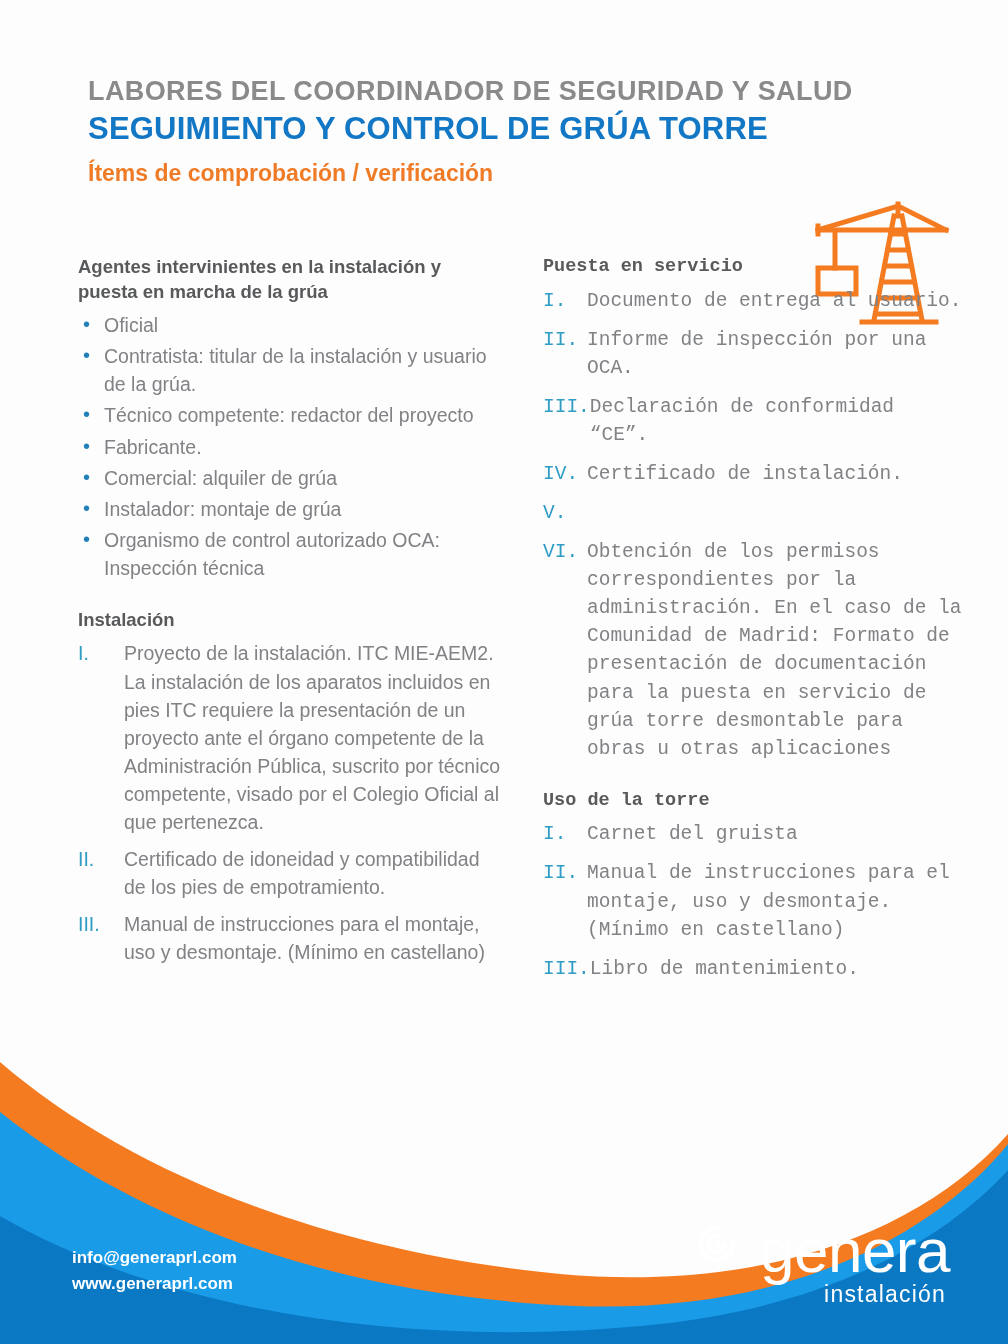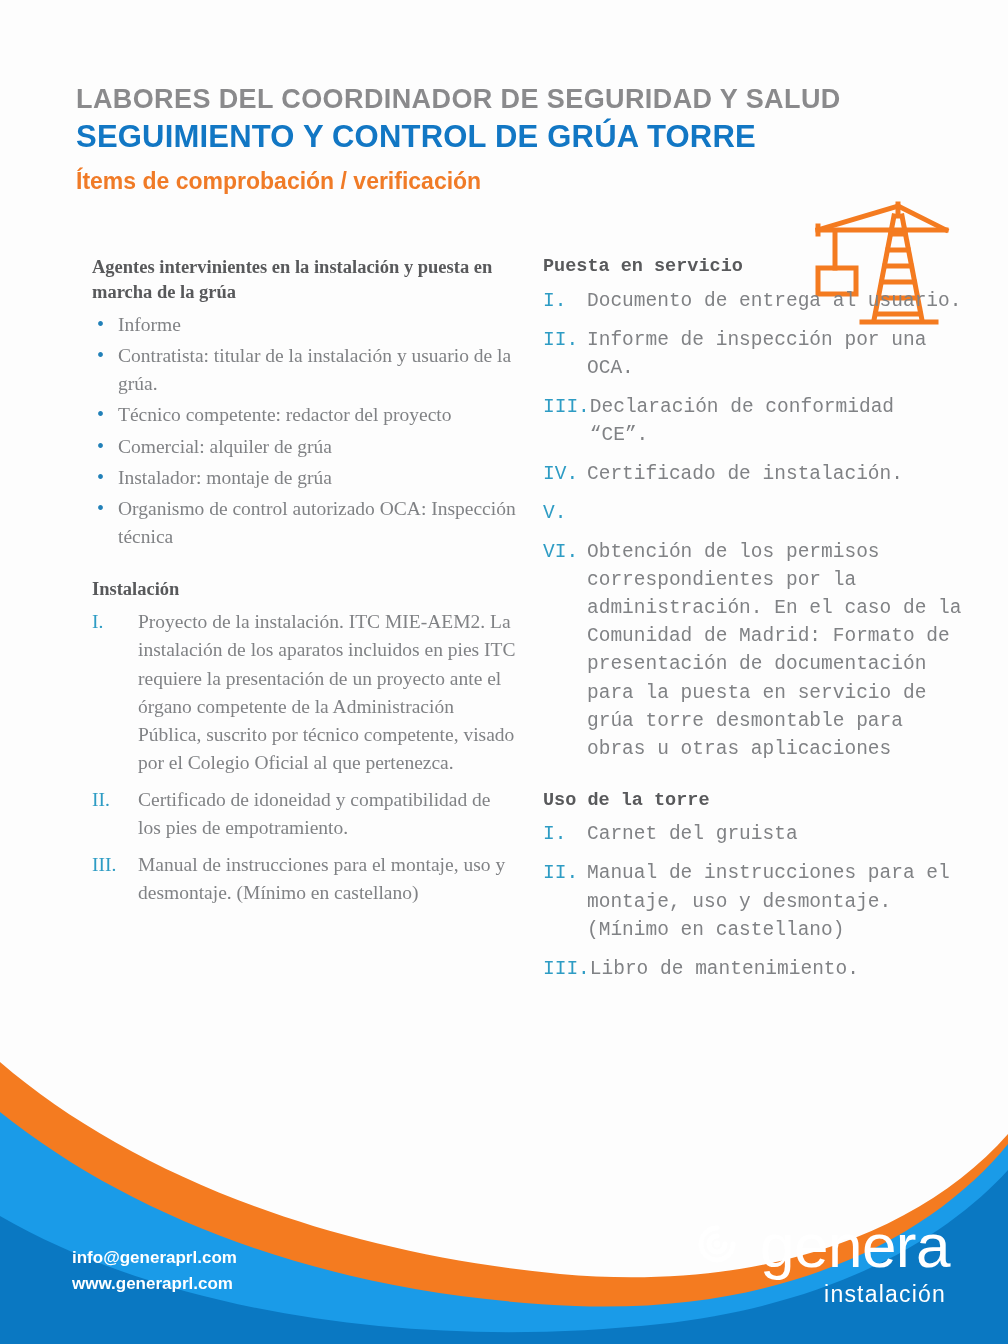--- a/index.html
+++ b/index.html
@@ -17,24 +17,23 @@
     position: relative;
     width: 1008px;
     height: 1344px;
     background: #fdfdfd;
     overflow: hidden;
   }
 
   
   .header {
     position: absolute;
-    left: 76px;
+    left: 88px;
     top: 76px;
     width: 880px;
-    margin-top: 8px;
   }
 
   .kicker {
     font-size: 27px;
     font-weight: bold;
     letter-spacing: 0.4px;
     color: #8a8a8c;
     line-height: 1.14;
     white-space: nowrap;
   }
@@ -65,21 +64,21 @@
     top: 196px;
     width: 160px;
     height: 142px;
   }
 
   
   .col {
     position: absolute;
     top: 255px;
   }
-  .col-left  { left: 92px;  width: 425px; font-family: Liberation Serif, serif; }
+  .col-left  { left: 78px;  width: 425px; }
   .col-right { left: 543px; width: 420px; font-family: Liberation Mono, monospace; }
 
   .sec-heading {
     font-size: 18.5px;
     font-weight: bold;
     color: #58595b;
     line-height: 1.33;
     margin-bottom: 7px;
   }
   .sec-heading.spaced { margin-top: 26px; }
@@ -144,21 +143,21 @@
   }
 
   .logo-wrap {
     position: absolute;
     right: 58px;
     bottom: 36px;
     display: flex;
     flex-direction: column;
     align-items: flex-end;
   }
-  .logo-row { display: flex; align-items: center; }
+  .logo-row { display: flex; align-items: flex-end; }
   .logo-word {
     color: #ffffff;
     font-size: 62px;
     line-height: 0.9;
     letter-spacing: -0.5px;
     margin-left: 12px;
   }
   .logo-sub {
     color: #ffffff;
     font-size: 23px;
@@ -206,23 +205,24 @@
 
       <path d="M56 126 L130 126"></path>
     </svg>
   </div>
 
   <div class="col col-left">
 
     <div class="sec-heading">Agentes intervinientes en la instalación y puesta en marcha de la grúa</div>
 
     <ul class="bullets">
-      <li>Informe</li>
+      <li>Oficial</li>
       <li>Contratista: titular de la instalación y usuario de la grúa.</li>
       <li>Técnico competente: redactor del proyecto</li>
+      <li>Fabricante.</li>
       <li>Comercial: alquiler de grúa</li>
       <li>Instalador:  montaje de grúa</li>
       <li>Organismo de control autorizado OCA: Inspección técnica</li>
     </ul>
 
     <div class="sec-heading spaced">Instalación</div>
 
     <ol class="romans">
       <li>
         <span class="rn">I.</span>

